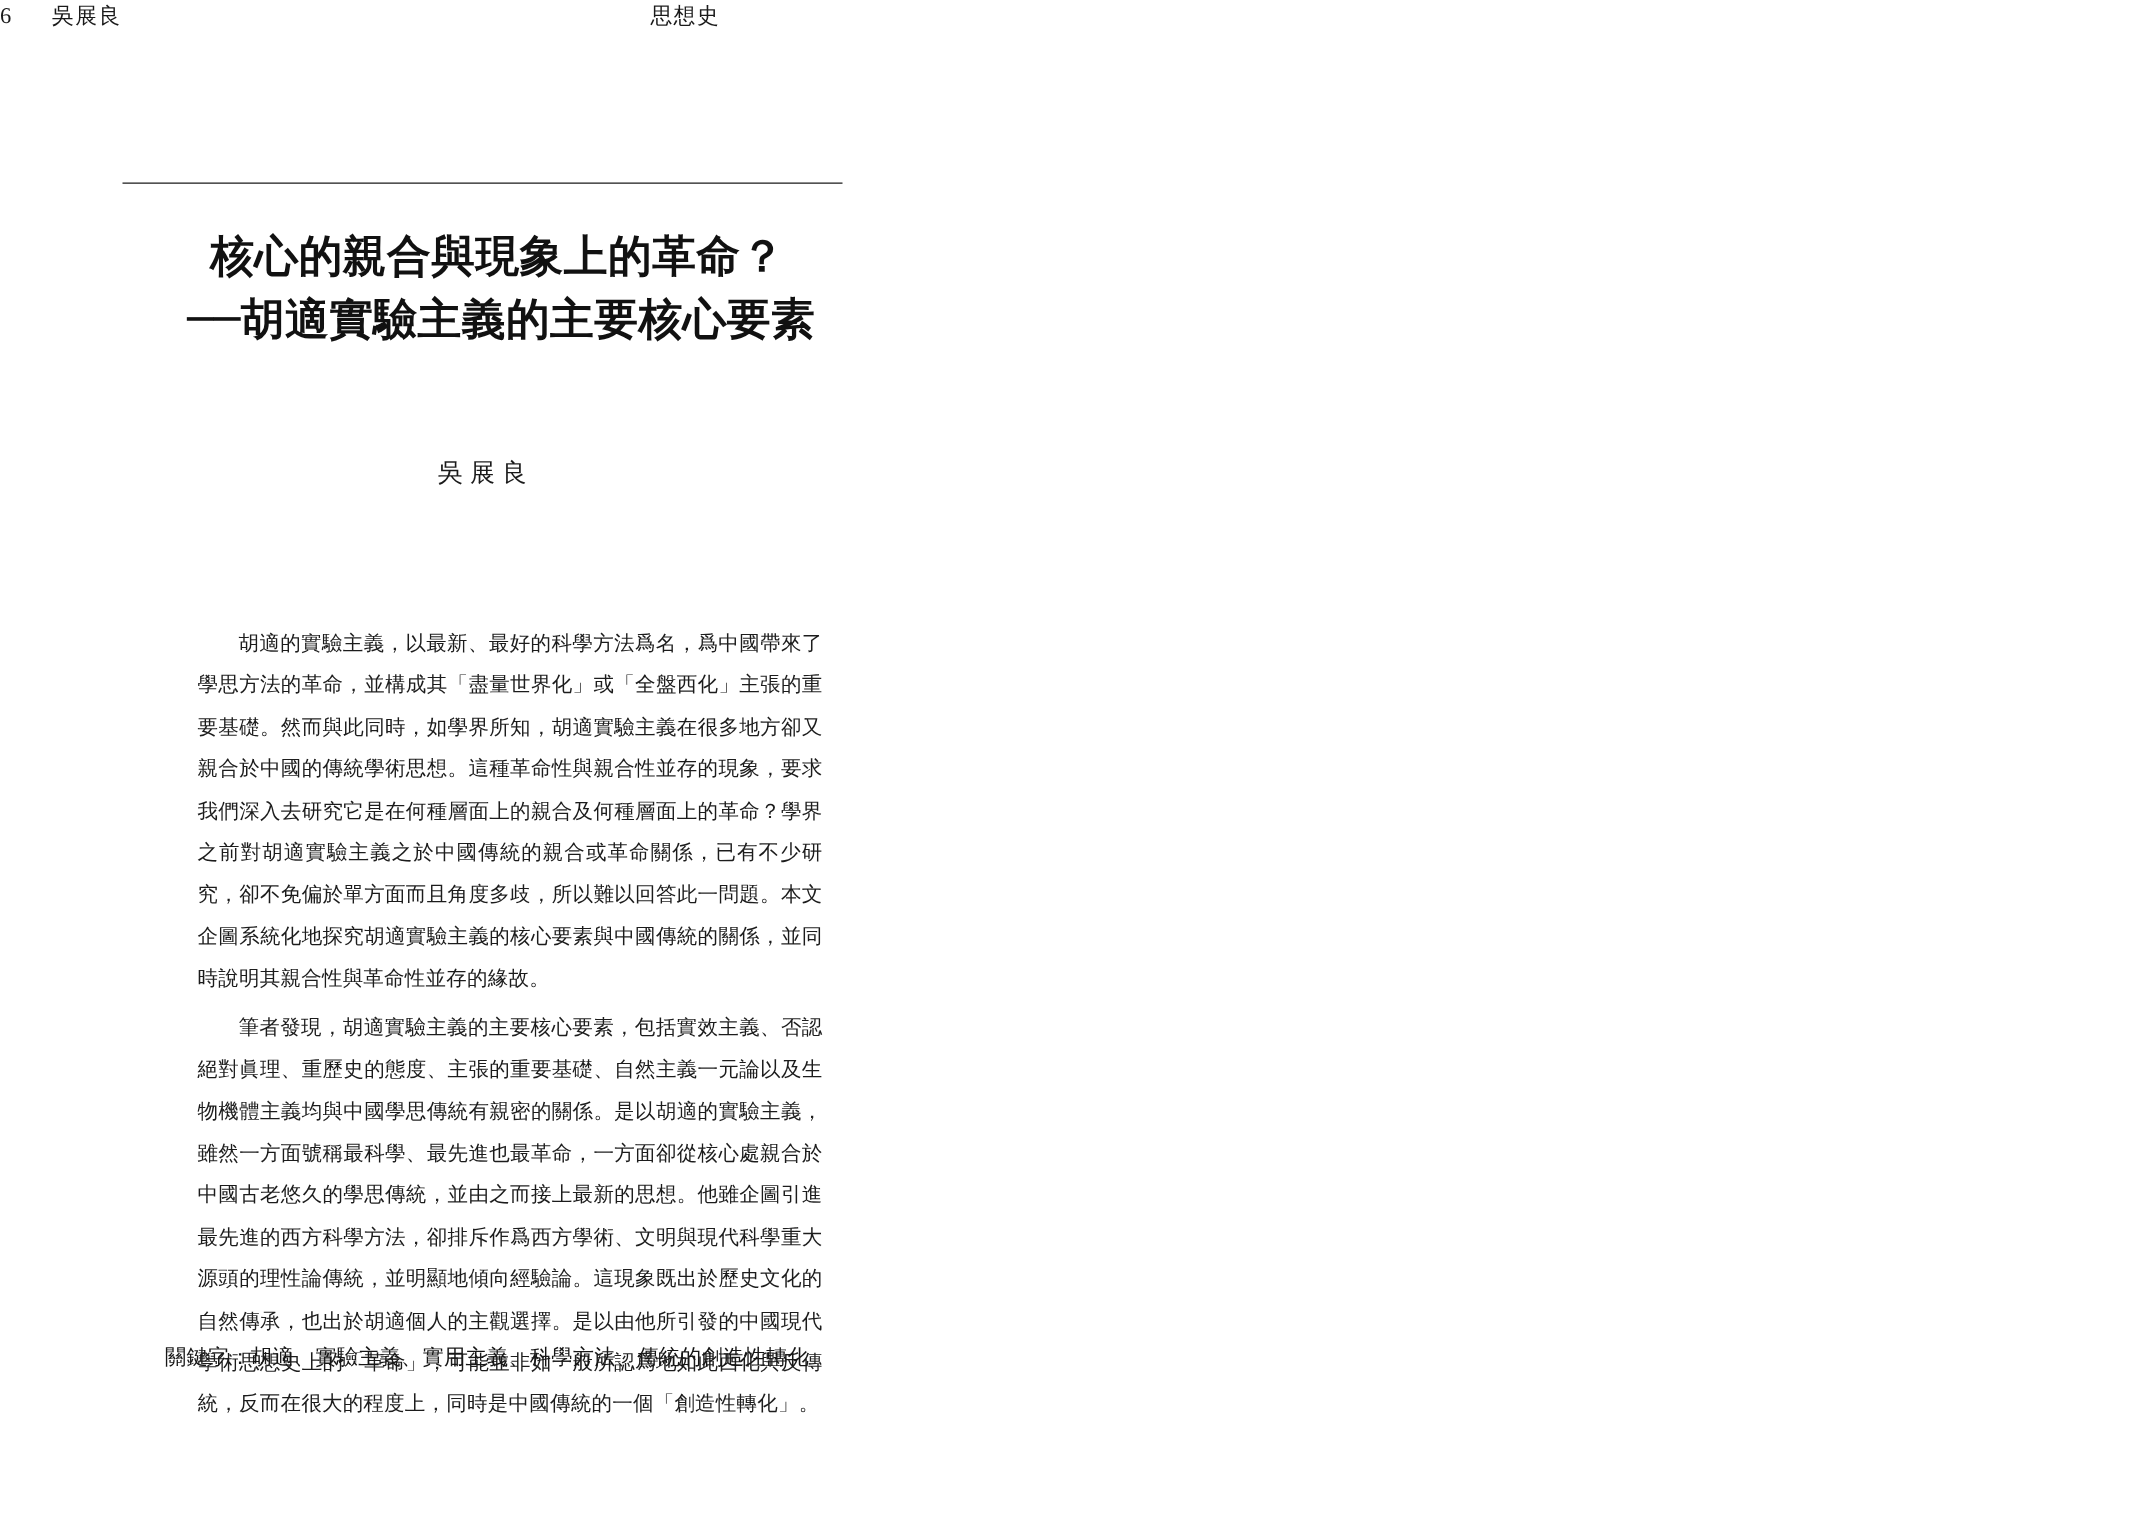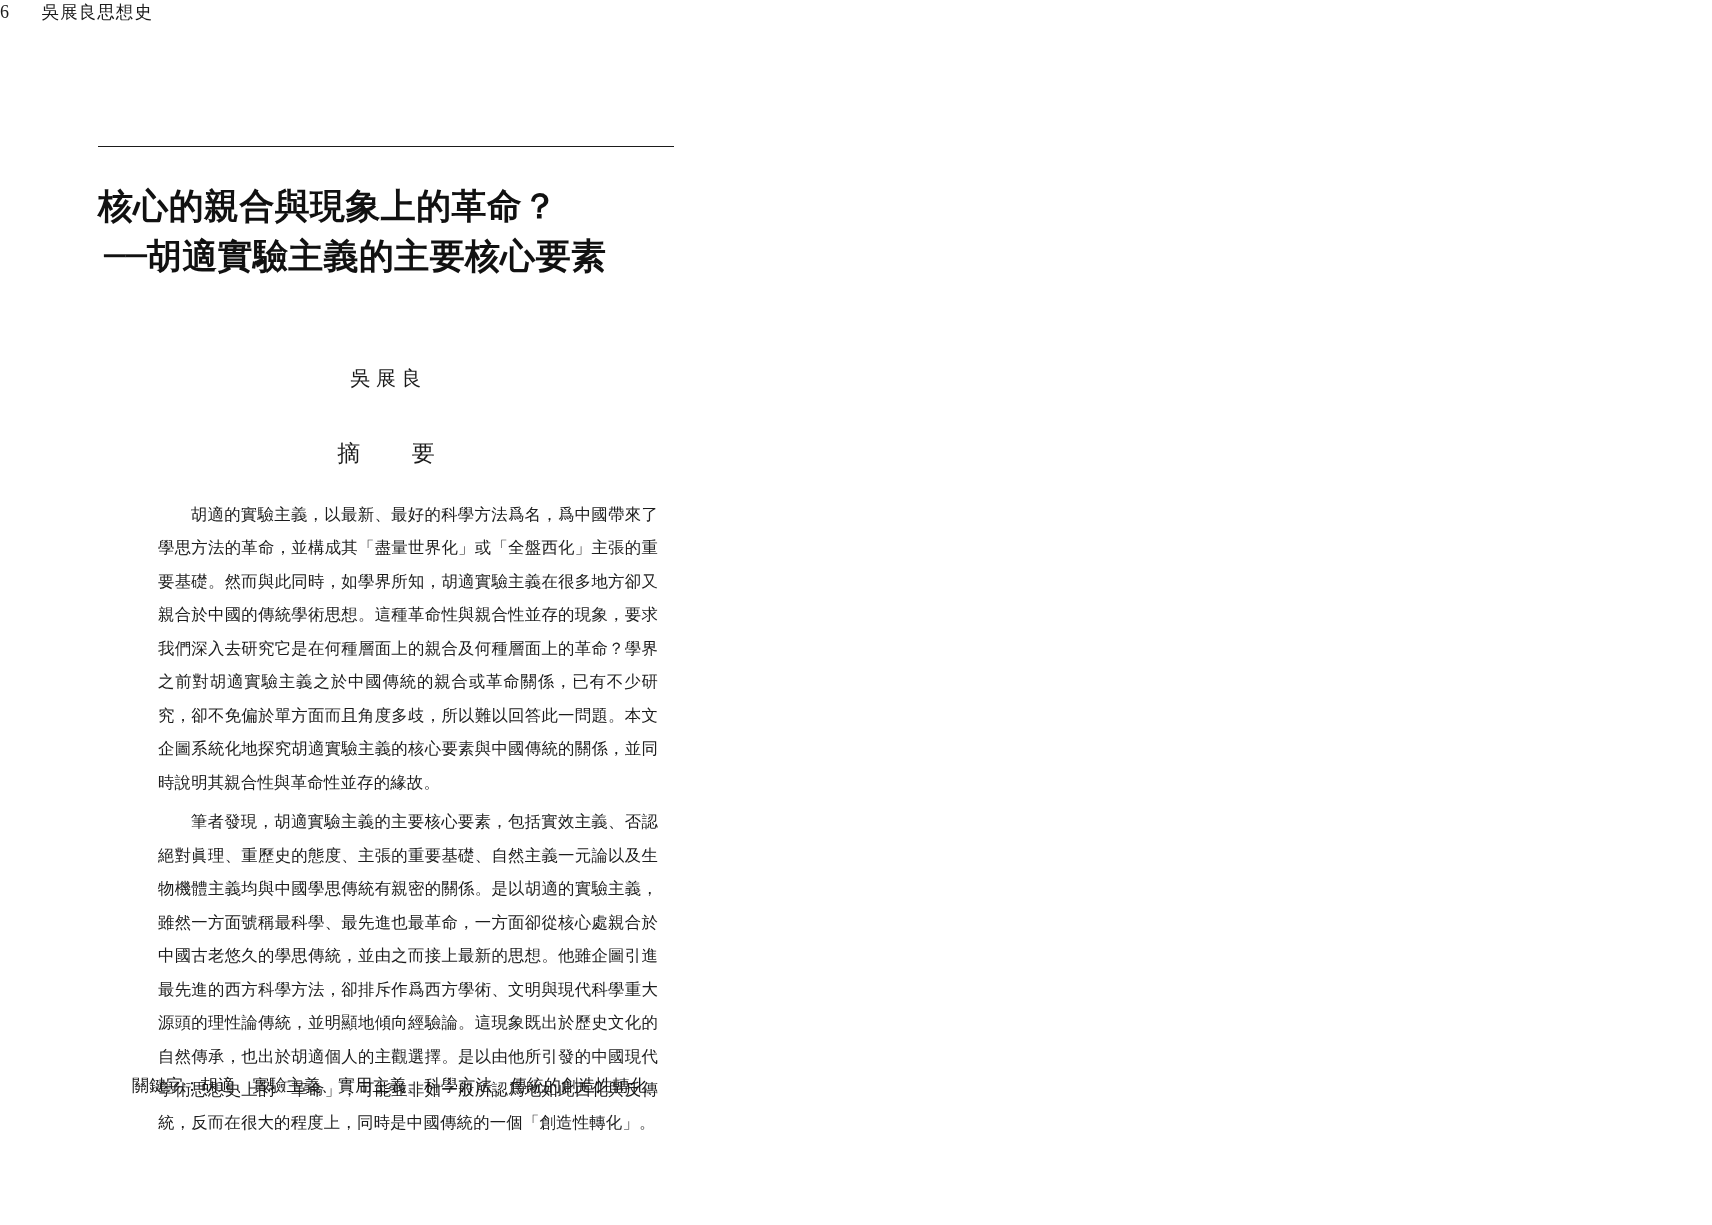--- a/index.html
+++ b/index.html
@@ -29,20 +29,21 @@
     box-sizing: border-box;
   }
   .page-left  { width: 856px; }
   .page-right { width: 856px; }
 
   .rh-left {
     top: 120px;
     left: 98px;
     width: 576px;
     display: flex;
+    justify-content: space-between;
     align-items: baseline;
     font-family: "DejaVu Serif", "Liberation Serif", serif;
     font-size: 17.5px;
     letter-spacing: 0.06em;
   }
   .rh-left .folio {
     font-family: "Liberation Serif", "DejaVu Serif", serif;
     font-size: 18px;
     letter-spacing: 0;
   }
@@ -60,20 +61,21 @@
     position: absolute;
     top: 182px;
     left: 98px;
     width: 600px;
     font-family: "DejaVu Sans", "Liberation Sans", sans-serif;
     font-weight: bold;
     font-size: 35px;
     line-height: 1.42;
     letter-spacing: 0.01em;
     color: #111111;
+    text-align: center;
   }
   .title-line-2 { padding-left: 6px; }
   .title-line-3 { padding-left: 72px; }
 
   .author-line {
     position: absolute;
     top: 365px;
     left: 98px;
     width: 576px;
     text-align: center;
@@ -148,21 +150,20 @@
     </div>
     <div class="rule-left"></div>
 
     <div class="title-block">
       <div class="title-line-1">核心的親合與現象上的革命？</div>
       <div class="title-line-2">──胡適實驗主義的主要核心要素</div>
     </div>
 
     <div class="author-line">吳展良</div>
 
-    <div class="abstract-heading">摘　要</div>
 
     <div class="abstract-body">
       <p>胡適的實驗主義，以最新、最好的科學方法爲名，爲中國帶來了學思方法的革命，並構成其「盡量世界化」或「全盤西化」主張的重要基礎。然而與此同時，如學界所知，胡適實驗主義在很多地方卻又親合於中國的傳統學術思想。這種革命性與親合性並存的現象，要求我們深入去研究它是在何種層面上的親合及何種層面上的革命？學界之前對胡適實驗主義之於中國傳統的親合或革命關係，已有不少研究，卻不免偏於單方面而且角度多歧，所以難以回答此一問題。本文企圖系統化地探究胡適實驗主義的核心要素與中國傳統的關係，並同時說明其親合性與革命性並存的緣故。</p>
       <p>筆者發現，胡適實驗主義的主要核心要素，包括實效主義、否認絕對眞理、重歷史的態度、主張的重要基礎、自然主義一元論以及生物機體主義均與中國學思傳統有親密的關係。是以胡適的實驗主義，雖然一方面號稱最科學、最先進也最革命，一方面卻從核心處親合於中國古老悠久的學思傳統，並由之而接上最新的思想。他雖企圖引進最先進的西方科學方法，卻排斥作爲西方學術、文明與現代科學重大源頭的理性論傳統，並明顯地傾向經驗論。這現象既出於歷史文化的自然傳承，也出於胡適個人的主觀選擇。是以由他所引發的中國現代學術思想史上的「革命」，可能並非如一般所認爲地如此西化與反傳統，反而在很大的程度上，同時是中國傳統的一個「創造性轉化」。</p>
     </div>
 
     <div class="keywords">關鍵字：胡適、實驗主義、實用主義、科學方法、傳統的創造性轉化</div>
   </div>
 
   <div class="gutter"></div>

